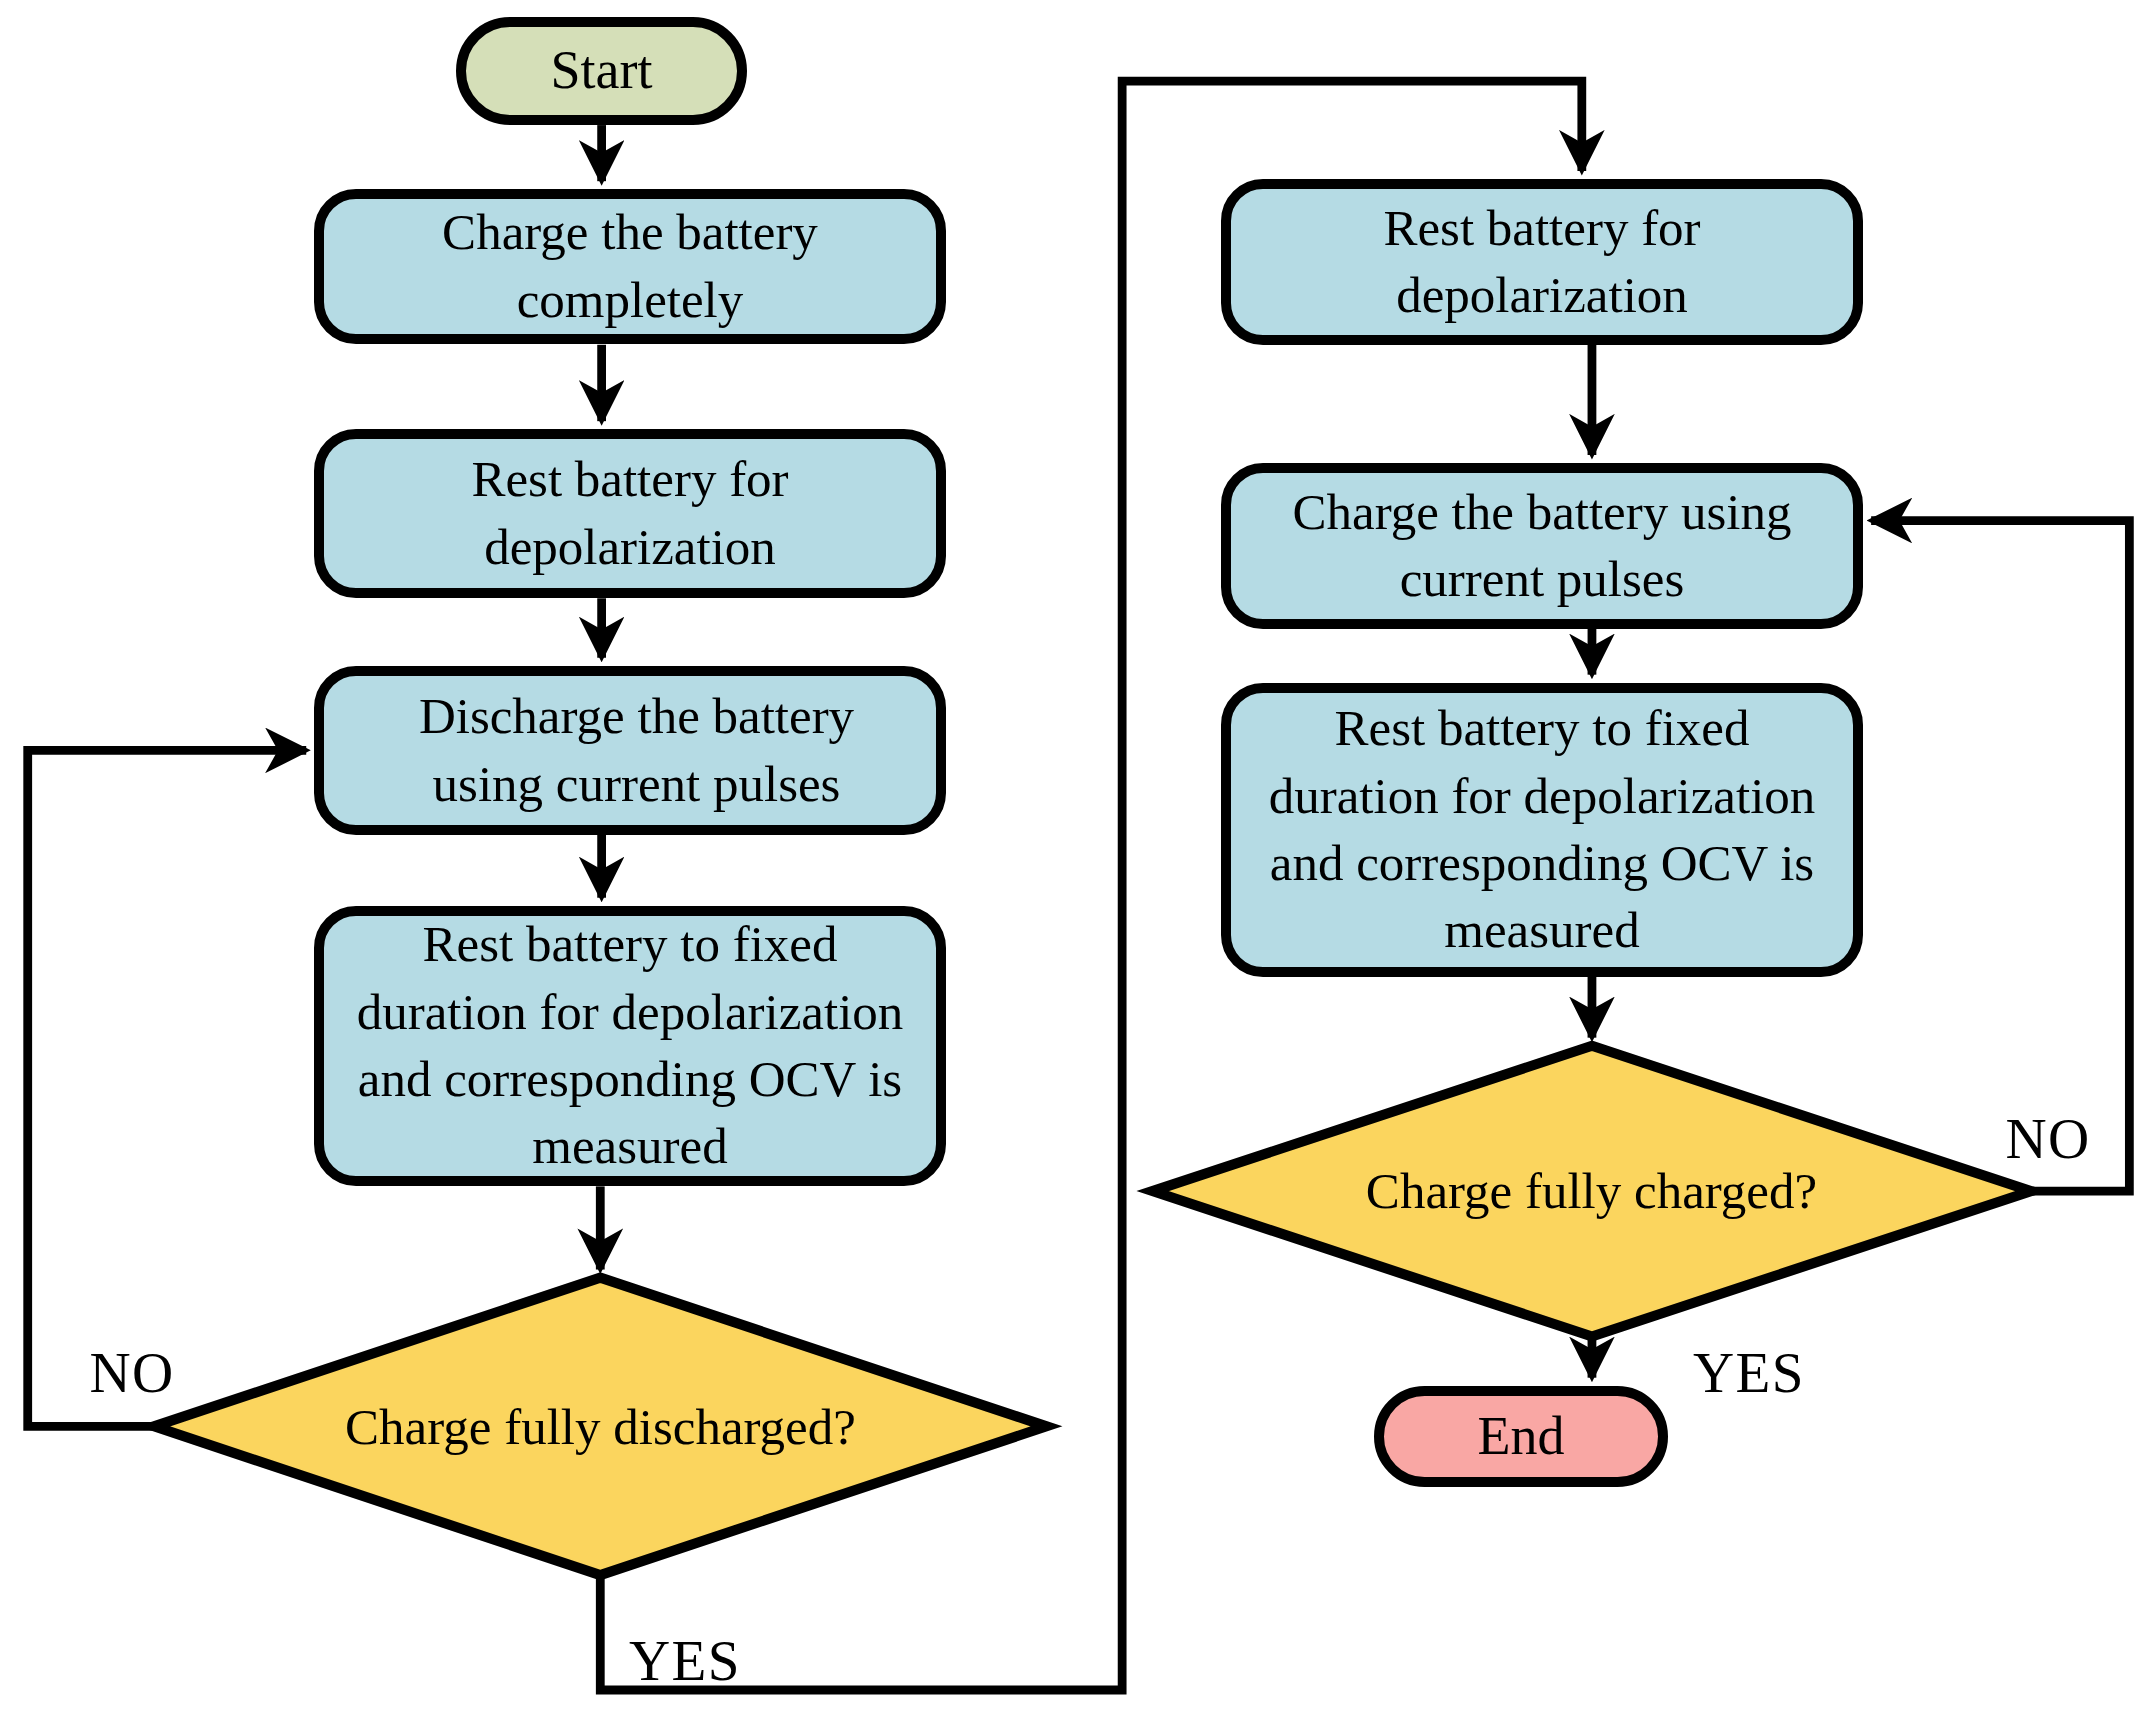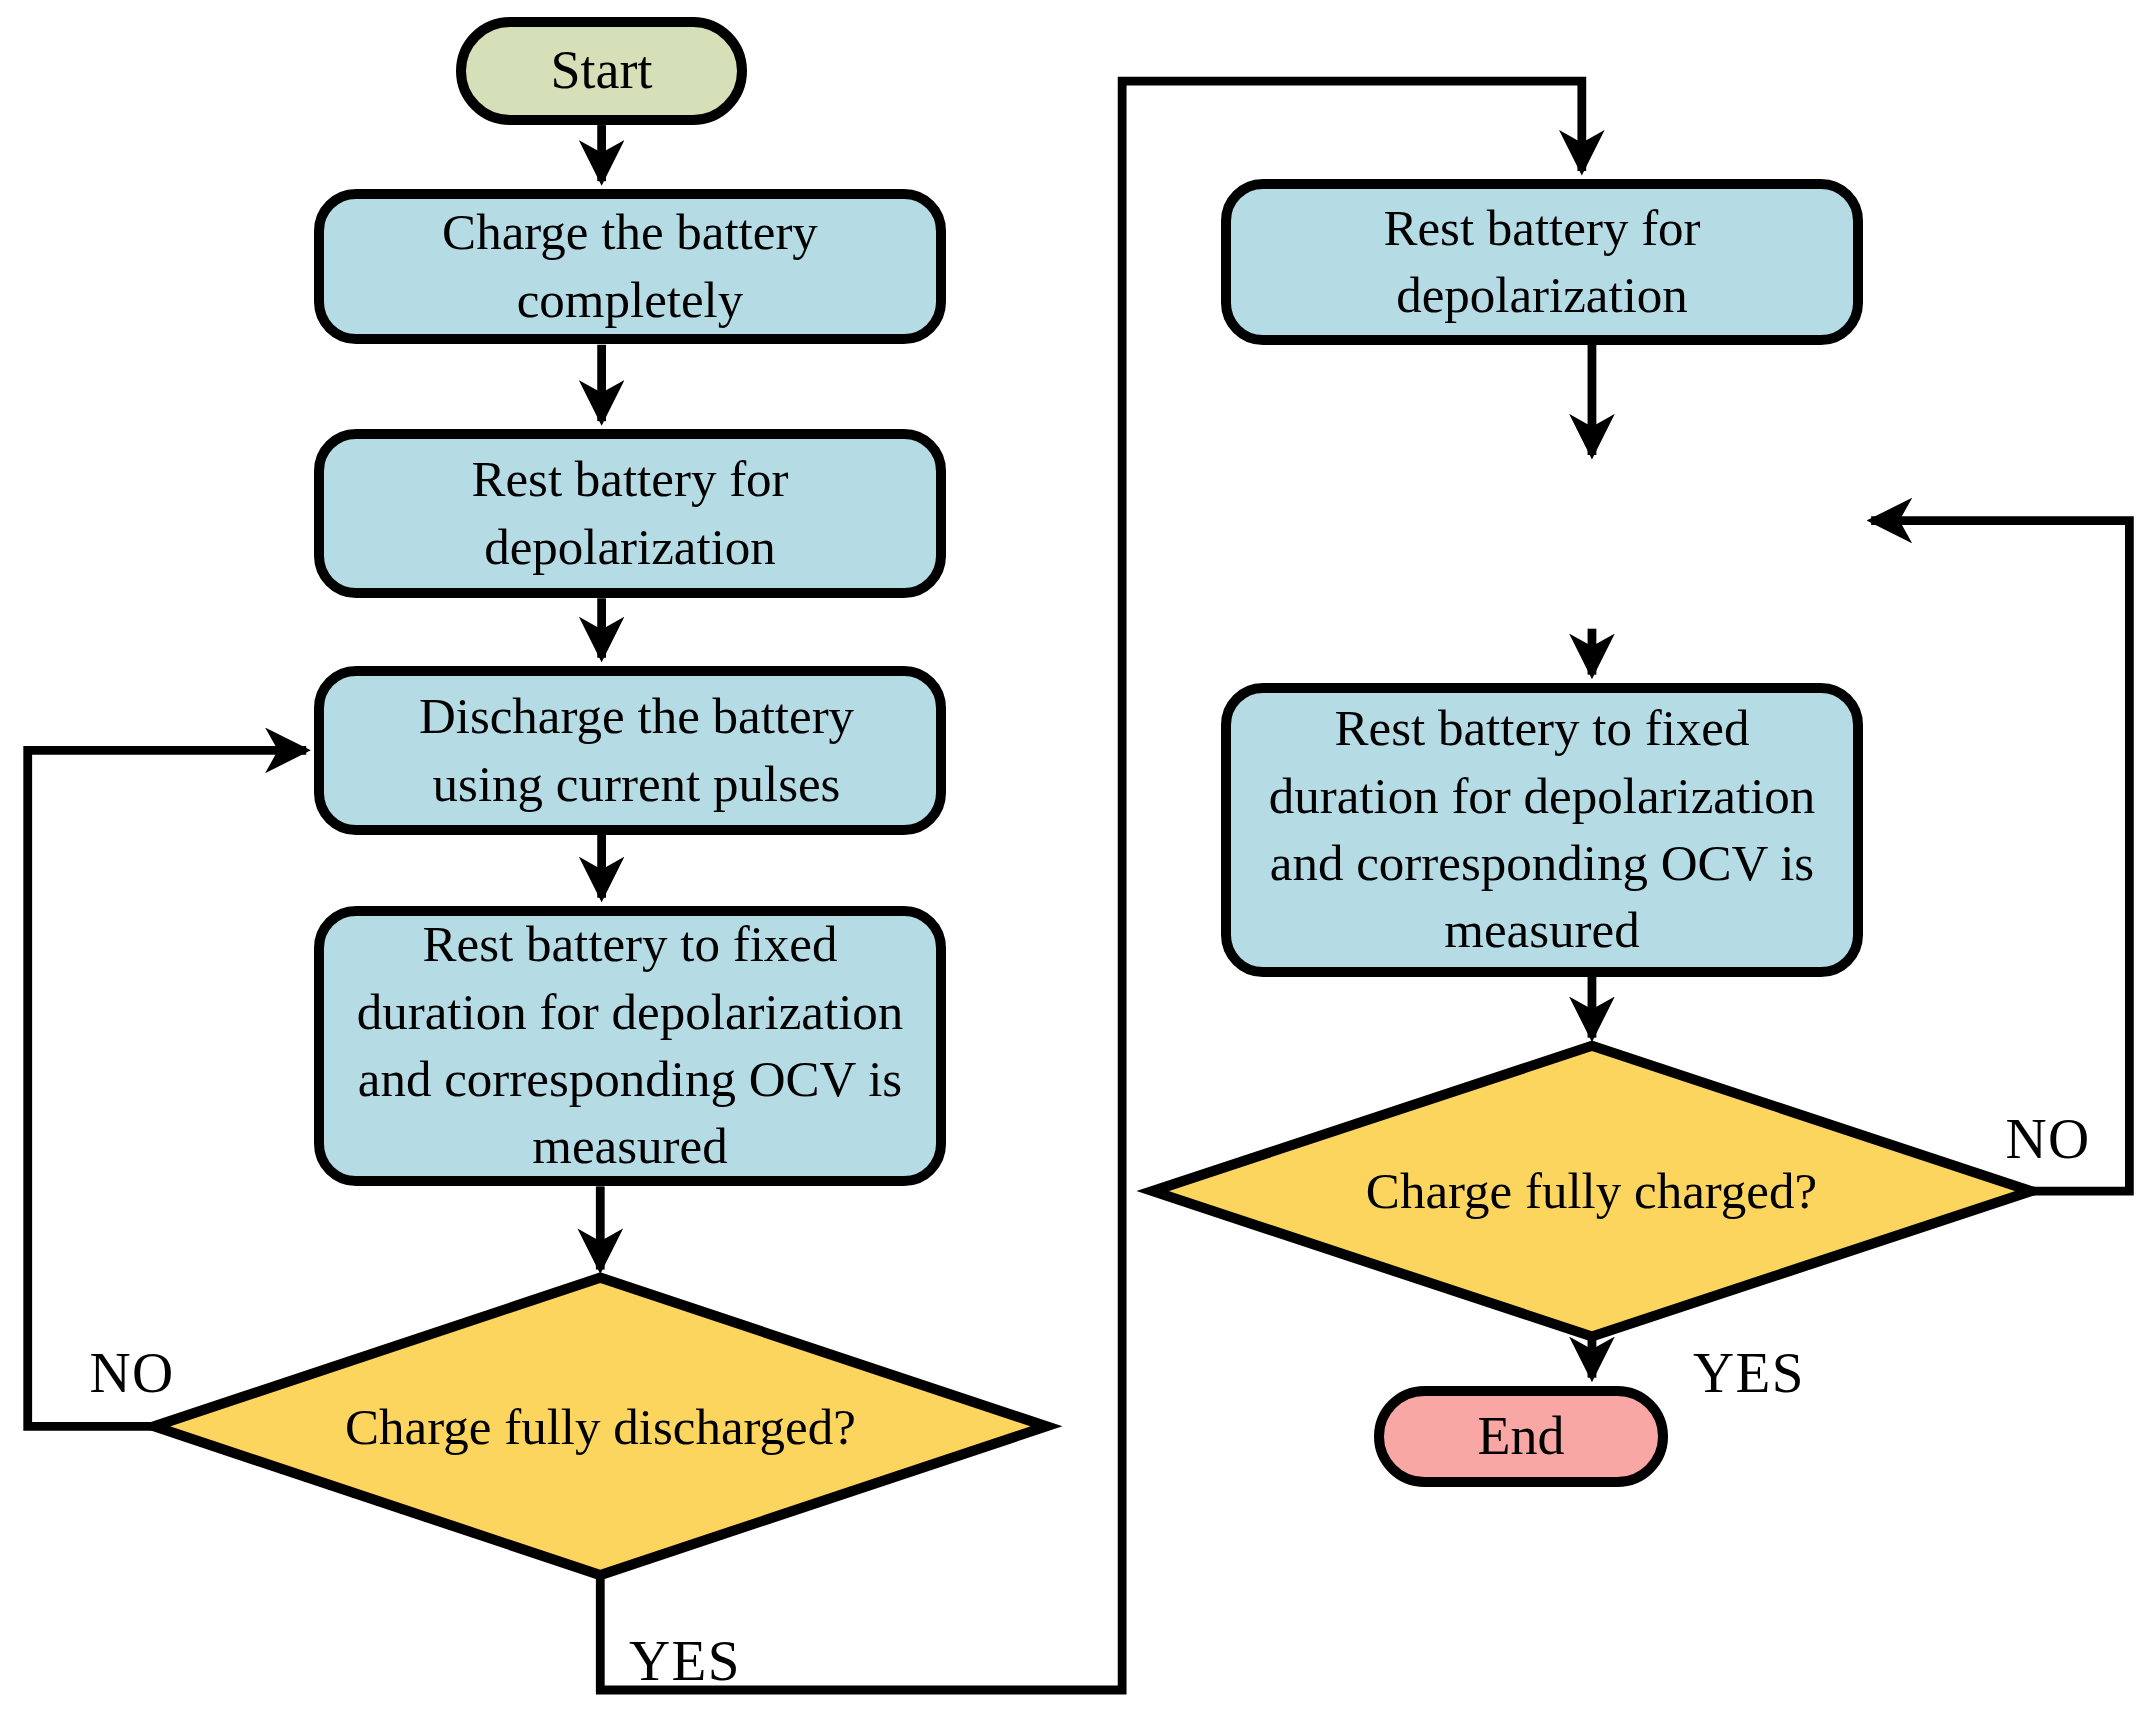--- a/index.html
+++ b/index.html
@@ -143,20 +143,22 @@
   <div id="node-l4" class="node process">Rest battery to fixed
 duration for depolarization
 and corresponding OCV is
 measured</div>
 
   <div id="node-d1-text" class="decision-text">Charge fully discharged?</div>
 
   <div id="node-r1" class="node process">Rest battery for
 depolarization</div>
 
+  <div id="node-r2" class="node process">Charge the battery using
+current pulses</div>
 
   <div id="node-r3" class="node process">Rest battery to fixed
 duration for depolarization
 and corresponding OCV is
 measured</div>
 
   <div id="node-d2-text" class="decision-text">Charge fully charged?</div>
 
   <div id="node-end" class="node terminator end">End</div>
 

